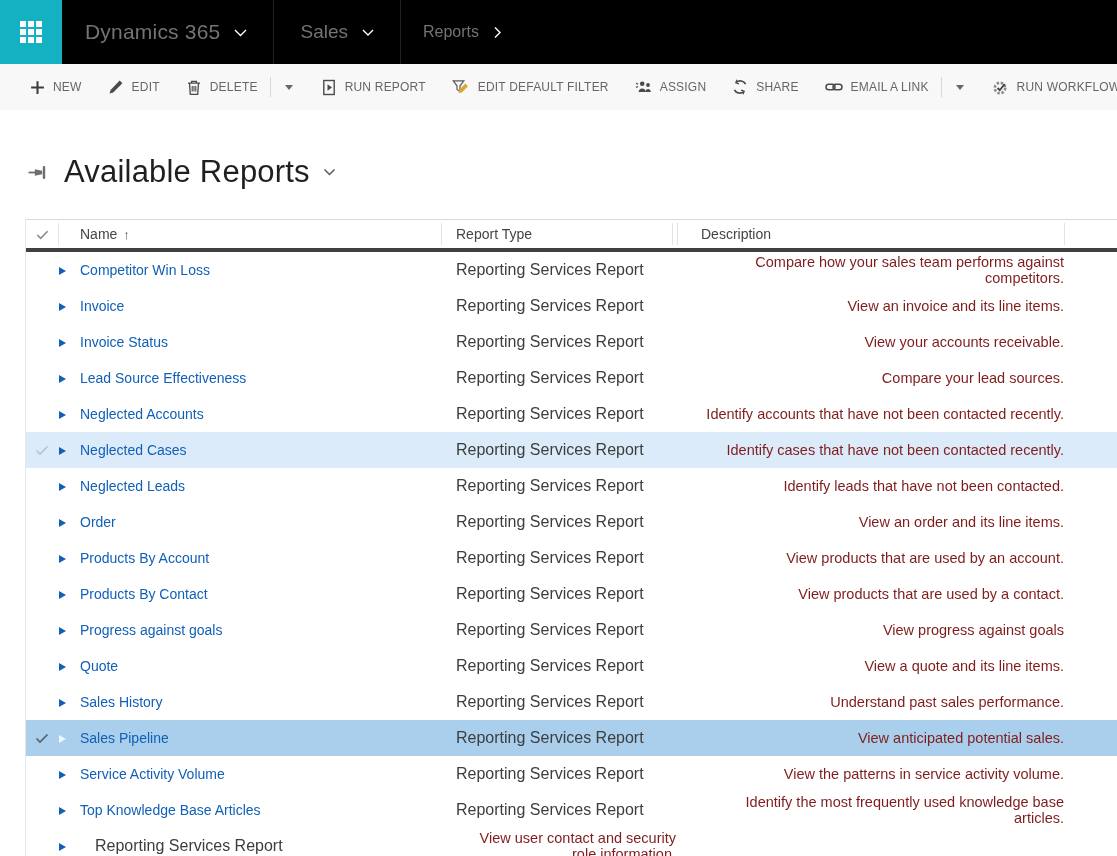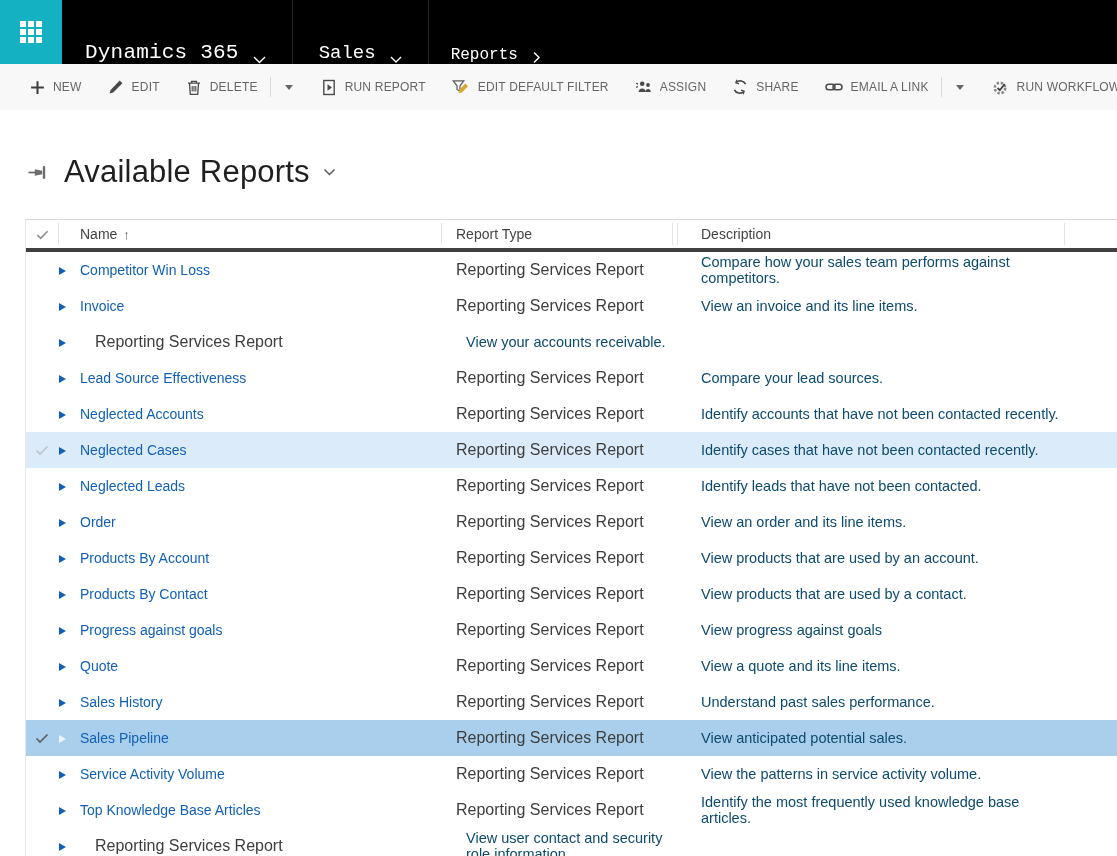--- a/index.html
+++ b/index.html
@@ -4,21 +4,21 @@
 <style>
   html,body{margin:0;padding:0;}
   body{
     width:1117px;height:856px;overflow:hidden;background:#fff;
     font-family:"Liberation Sans", sans-serif;
     -webkit-font-smoothing:antialiased;
   }
   
   .navbar{height:64px;background:var(--navbar-bg,#000);display:flex;align-items:stretch;}
   .waffle{width:62px;height:64px;background:var(--accent-teal,#14b1c2);display:flex;align-items:center;justify-content:center;cursor:pointer;flex:0 0 auto;}
-  .nav-group{display:flex;align-items:flex-end;color:#ffffff;cursor:pointer;font-family:Liberation Mono, monospace;}
+  .nav-group{display:flex;align-items:center;color:#737373;cursor:pointer;}
   .nav-group.app{padding:0 26px 0 23px;border-right:1px solid #222;}
   .nav-group.module{padding:0 26px 0 26px;border-right:1px solid #222;}
   .nav-group.crumb{padding:0 0 0 22px;}
   .nav-app-name{font-size:21px;letter-spacing:.2px;}
   .nav-module-name{font-size:19px;}
   .nav-crumb-name{font-size:16px;}
   .nav-chev{margin-left:14px;display:inline-flex;}
   
   .cmdbar{height:46px;background:var(--cmdbar-bg,#f8f8f8);display:flex;align-items:center;padding-left:30px;gap:26px;white-space:nowrap;overflow:hidden;}
   .cmd{display:inline-flex;align-items:center;gap:8px;background:none;border:none;padding:0;cursor:pointer;color:#666;font-size:12px;font-family:inherit;letter-spacing:.2px;flex:0 0 auto;}
@@ -44,21 +44,21 @@
   .row .cell-check{display:flex;justify-content:center;align-items:center;}
   .row .checkmark{visibility:hidden;display:inline-flex;}
   .row.hover{background:var(--row-hover,#dcebf9);}
   .row.hover .checkmark{visibility:visible;color:#b9c3cb;}
   .row.selected{background:var(--row-selected,#a9cfec);}
   .row.selected .checkmark{visibility:visible;color:#5d6166;}
   .tri{width:0;height:0;border-top:4.5px solid transparent;border-bottom:4.5px solid transparent;border-left:7px solid var(--link-blue,#1160b7);display:inline-block;margin-left:1px;}
   .row.selected .tri{border-left-color:#eef5fb;}
   .cell-name a{color:var(--link-blue,#1160b7);text-decoration:none;font-size:14px;}
   .cell-type{padding-left:15px;color:#3d3d3d;font-size:16px;}
-  .cell-desc{padding-left:25px;color:#0c4a6e;font-size:14.5px;}
+  .cell-desc{padding-left:25px;color:#7f1d1d;font-size:14.5px;text-align:right;}
 </style>
 </head>
 <body>
 
 <div class="navbar">
   <div class="waffle">
     <svg width="26" height="26" viewBox="0 0 26 26">
       <g fill="#fff">
         <rect x="2" y="2" width="6" height="6"></rect>
           <rect x="10" y="2" width="6" height="6"></rect>
@@ -249,20 +249,23 @@
     <div class="cell-check">
       <span class="checkmark">
         <svg width="16" height="16" viewBox="0 0 16 16">
               <path d="M2.5 8.5l3.5 3.5L13.5 4.5" stroke="currentColor" stroke-width="1.7" fill="none"></path>
             </svg>
       </span>
     </div>
     <div class="cell-expand">
       <span class="tri"></span>
     </div>
+    <div class="cell-name">
+      <a href="#">Invoice Status</a>
+    </div>
     <div class="cell-type">Reporting Services Report</div>
     <div class="cell-desc">View your accounts receivable.</div>
   </div>
       <div class="row">
     <div class="cell-check">
       <span class="checkmark">
         <svg width="16" height="16" viewBox="0 0 16 16">
               <path d="M2.5 8.5l3.5 3.5L13.5 4.5" stroke="currentColor" stroke-width="1.7" fill="none"></path>
             </svg>
       </span>

